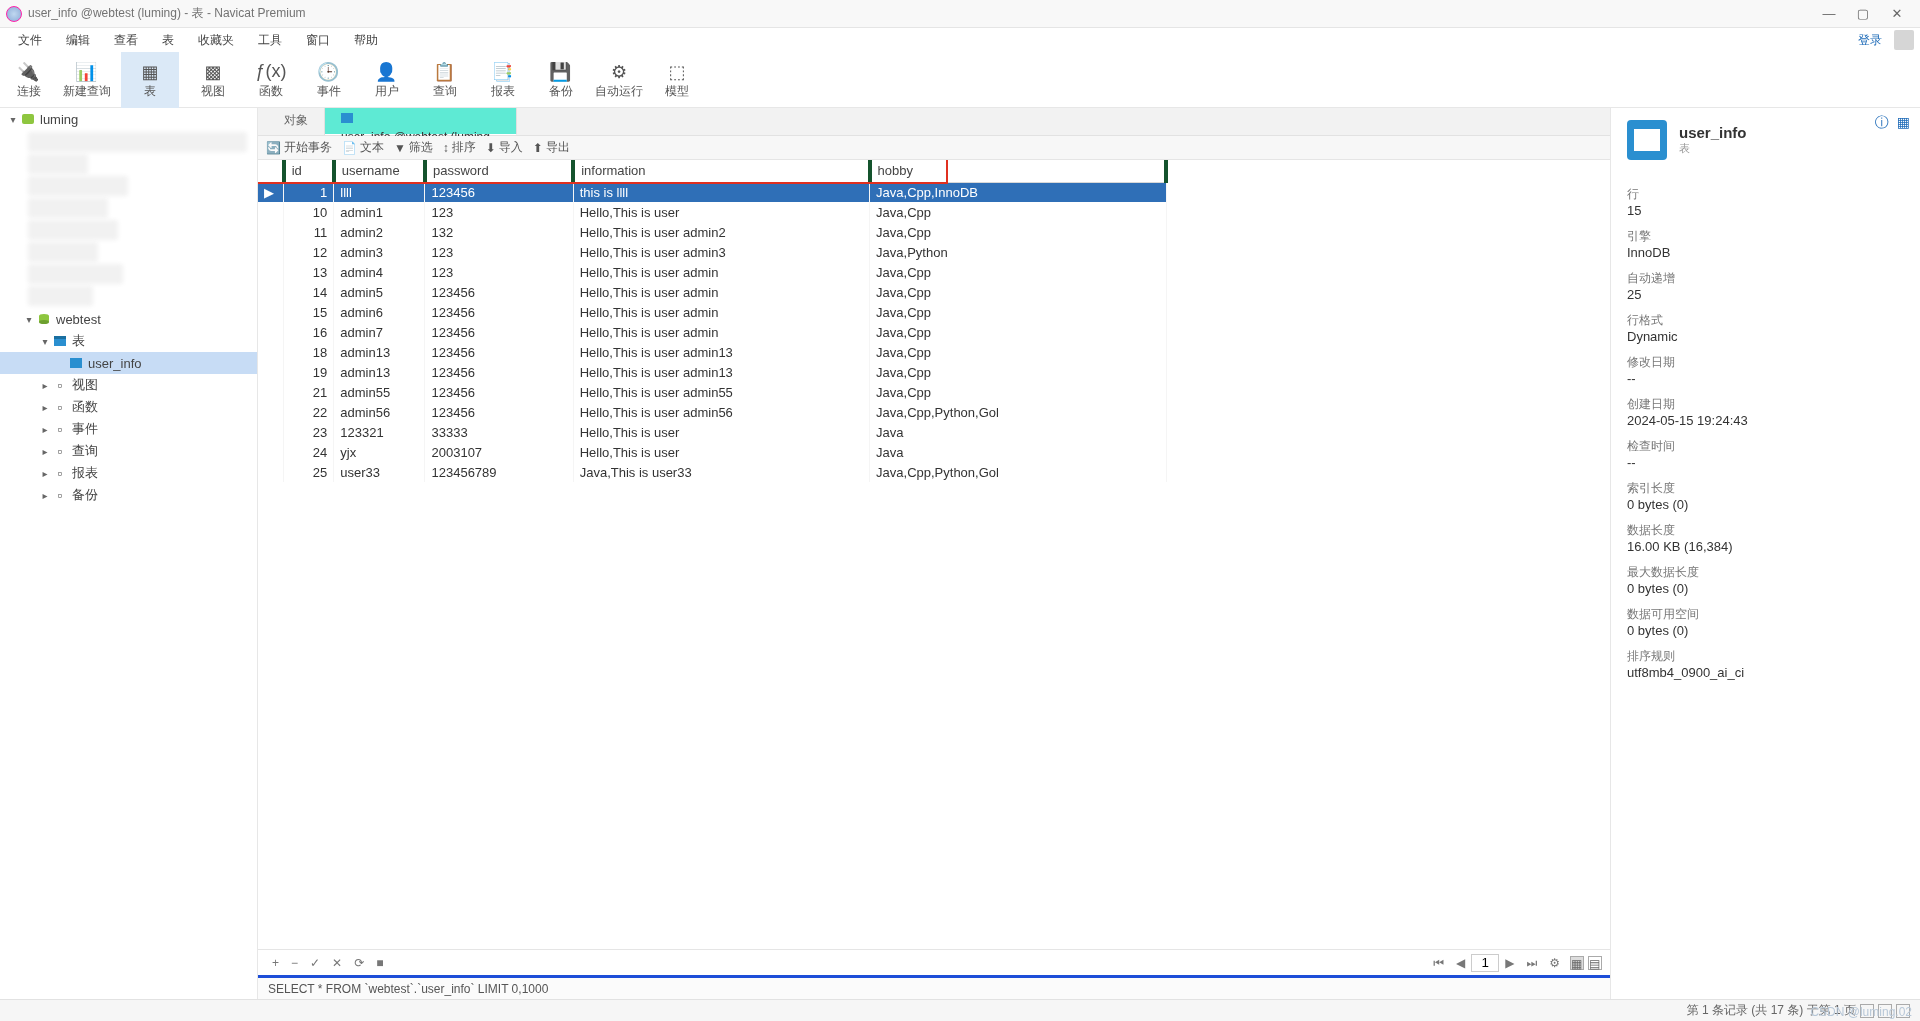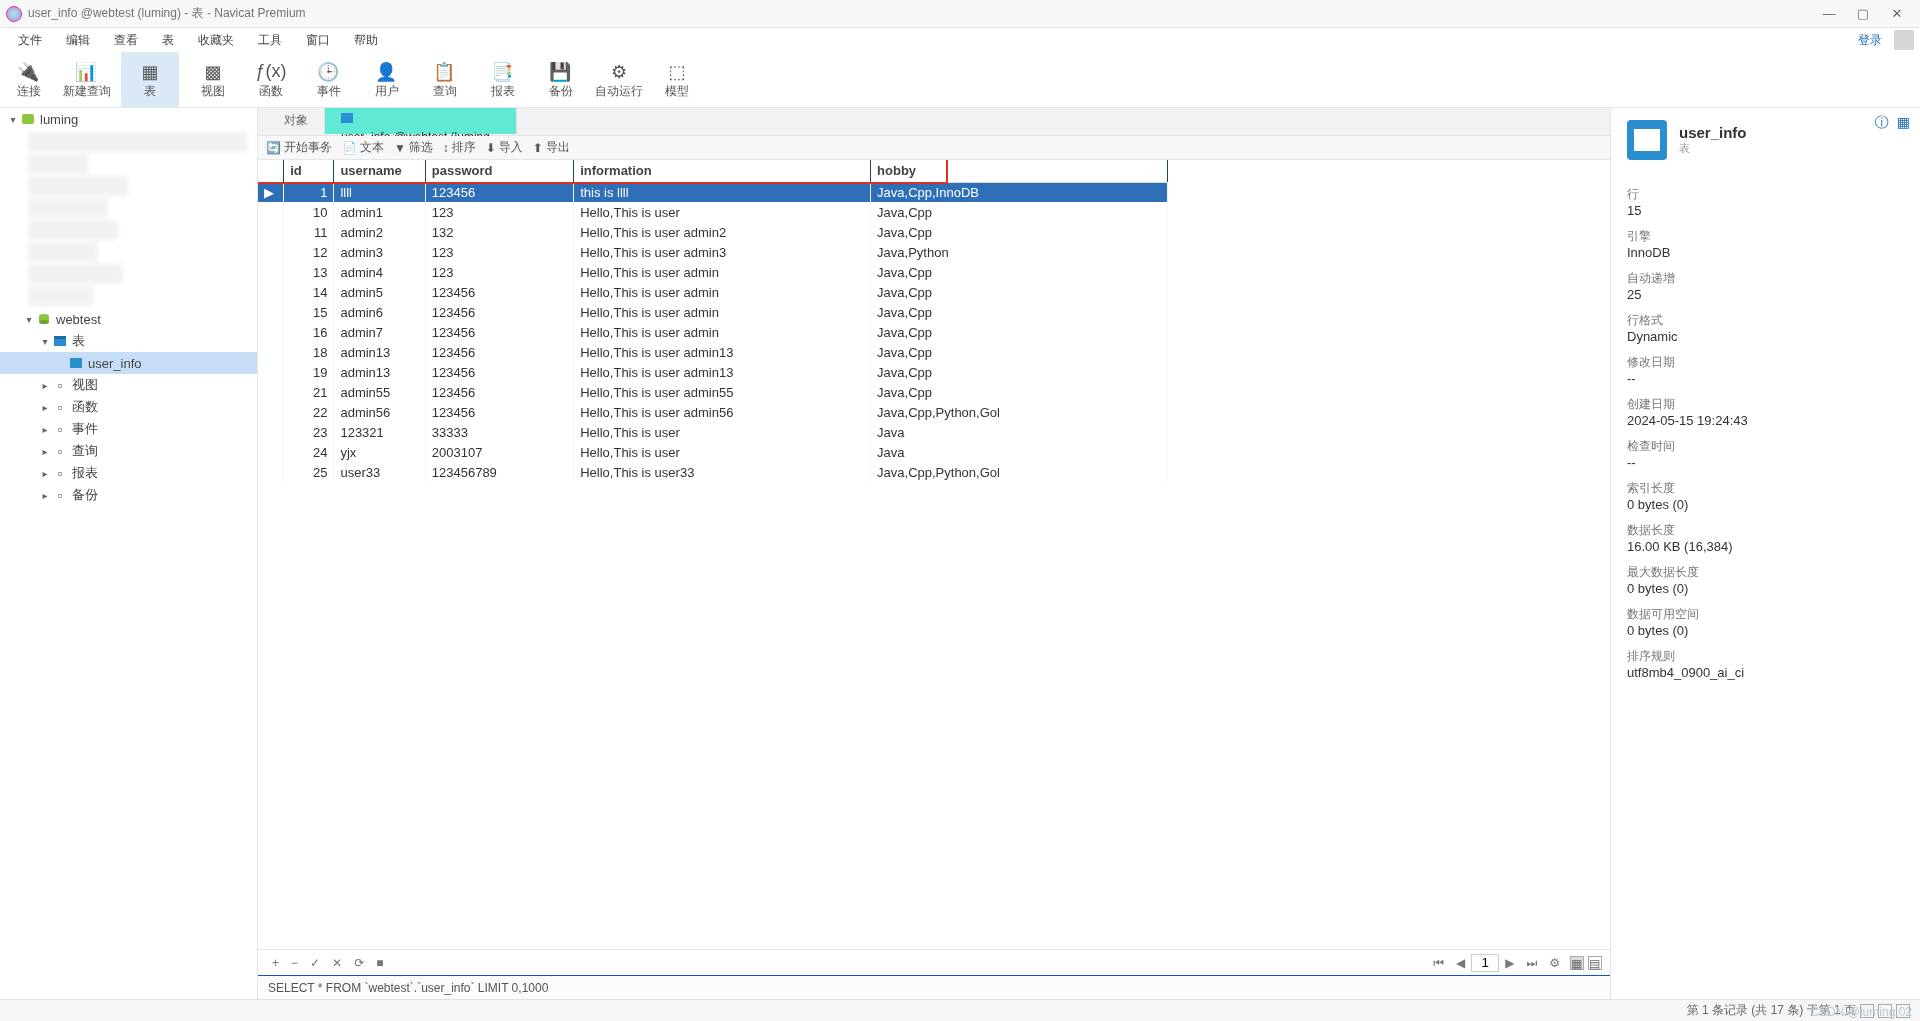--- a/index.html
+++ b/index.html
@@ -45,32 +45,32 @@
 .tab.active { background: #5eead4; color: #333; border-bottom: 1px solid #fff; flex-direction: column; }
 
 
 .tblbar { height: 24px; background: #f7f7f7; border-bottom: 1px solid #e5e5e5; display: flex; align-items: center; font-size: 12px; color: #555; padding-left: 8px; gap: 10px; }
 .tblbar span.item { display: flex; align-items: center; gap: 3px; }
 .red-box { position: absolute; border: 2px solid #e03020; pointer-events: none; }
 
 
 .table-wrap { flex: 1; overflow: auto; position: relative; background: #fff; }
 table.data { border-collapse: collapse; width: 910px; font-size: 13px; }
-table.data th { text-align: left; font-weight: bold; border-bottom: 1px solid #d8d8d8; border-right: 1px solid #14532d; padding: 3px 6px; background: #fff; color: #444; height: 22px; }
+table.data th { text-align: left; font-weight: normal; border-bottom: 1px solid #d8d8d8; border-right: 4px solid #14532d; padding: 3px 6px; background: #fff; color: #444; height: 22px; }
 table.data td { padding: 2px 6px; border-right: 1px solid #f5f5f5; height: 20px; color: #333; white-space: nowrap; overflow: hidden; }
 table.data td.idcol { text-align: right; width: 44px; }
 table.data tr.selrow td { background: #2f6fb7; color: #fff; }
 table.data tr.selrow td.idcol { background: #2f6fb7; }
 .rowhandle { width: 10px; }
 
 
 .tbl-footer { height: 26px; border-top: 1px solid #e5e5e5; display: flex; align-items: center; padding: 0 8px; font-size: 12px; color: #666; }
 .tbl-footer .btn { padding: 2px 6px; color: #777; }
 .tbl-footer .spacer { flex: 1; }
-.sql-row { height: 24px; border-top: 1px solid #1d4ed8; display: flex; align-items: center; padding-left: 10px; font-size: 12px; color: #555; background: #fbfbfb; }
+.sql-row { height: 24px; border-top: 3px solid #1d4ed8; display: flex; align-items: center; padding-left: 10px; font-size: 12px; color: #555; background: #fbfbfb; }
 
 
 .rightbar .head { display: flex; align-items: center; padding: 12px 16px; gap: 12px; }
 .rightbar .head .big-icon { width: 40px; height: 40px; background: #2a8fd0; border-radius: 4px; position: relative; display: flex; align-items: center; justify-content: center; }
 .rightbar .head .big-icon::before { content: ""; width: 26px; height: 22px; background: #fff; display: block; }
 .rightbar .head .ttl { font-size: 15px; font-weight: bold; color: #333; }
 .rightbar .head .sub { font-size: 11px; color: #999; }
 .rightbar .mini-icons { position: absolute; top: 6px; right: 10px; display: flex; gap: 8px; color: #1e6bb8; font-size: 14px; }
 .rightbar .props { padding: 4px 16px; }
 .rightbar .prop-label { font-size: 12px; color: #777; margin-top: 10px; }
@@ -392,21 +392,21 @@
               <td>yjx</td>
               <td>2003107</td>
               <td>Hello,This is user</td>
               <td>Java</td>
             </tr>
             <tr>
               <td class="rowhandle"></td>
               <td class="idcol">25</td>
               <td>user33</td>
               <td>123456789</td>
-              <td>Hello,This is user33</td>
+              <td>Java,This is user33</td>
               <td>Java,Cpp,Python,Gol</td>
             </tr>
           </tbody>
       </table>
       <div class="red-box" style="top:-24px;left:-10px;width:700px;height:48px;"></div>
     </div>
     <div class="tbl-footer">
       <span class="btn">+</span>
       <span class="btn">−</span>
       <span class="btn">✓</span>

